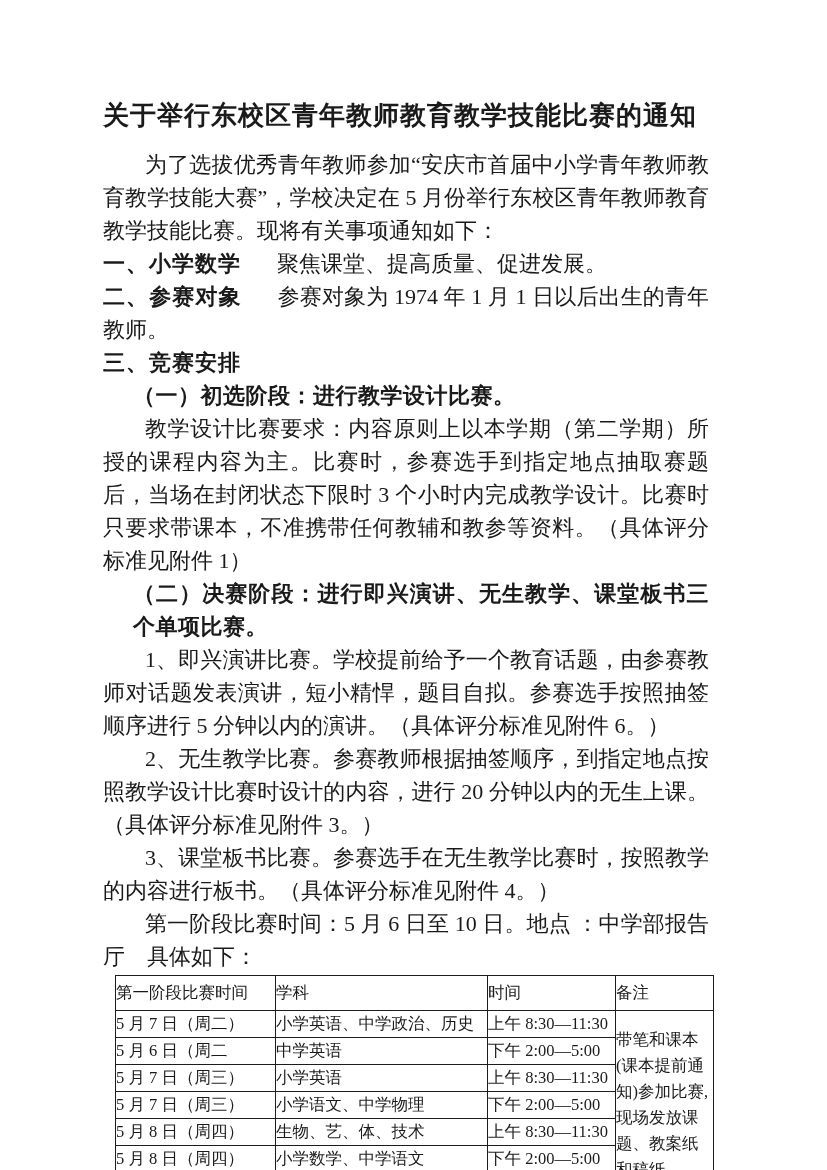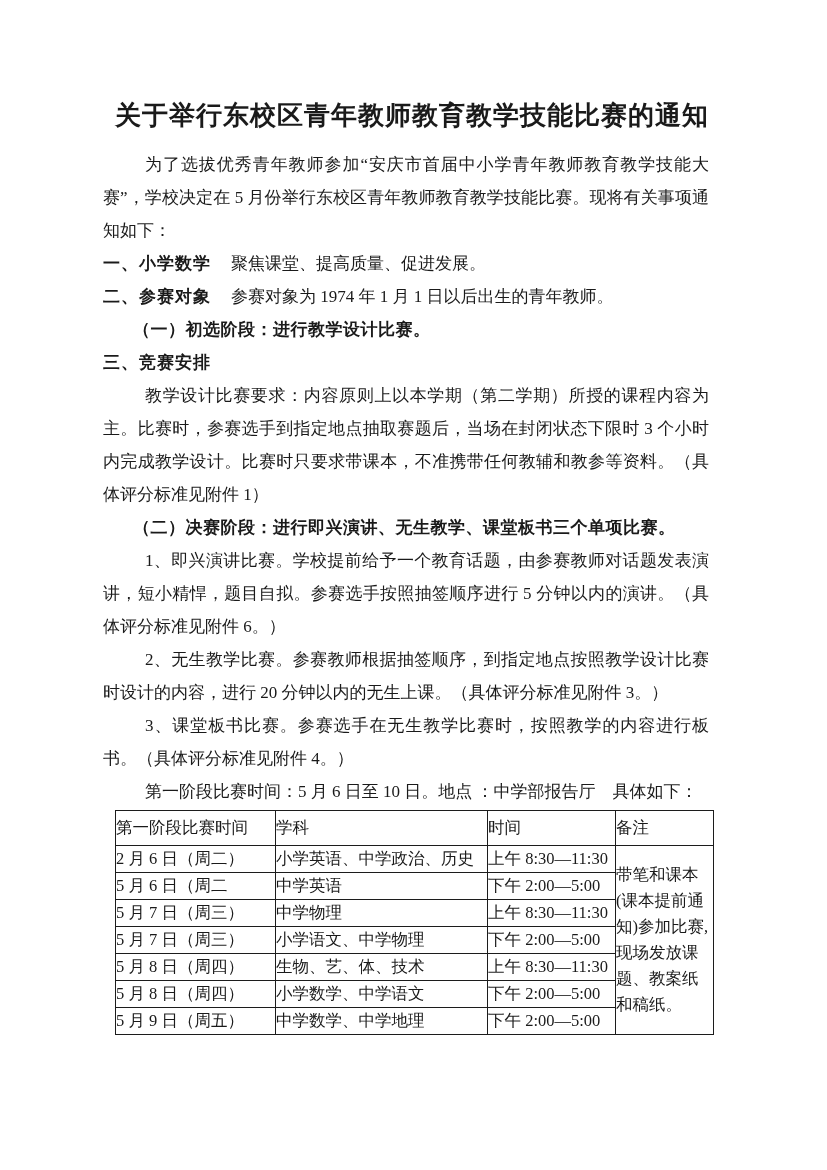--- a/index.html
+++ b/index.html
@@ -14,34 +14,34 @@
     box-sizing: border-box;
   }
   .content {
     box-sizing: border-box;
     padding: 96px 118px 0 103px;
     width: 827px;
   }
   .title {
     font-size: 26px;
     font-weight: bold;
-    text-align: right;
+    text-align: left;
     line-height: 40px;
     margin: 0 0 12px 0;
     letter-spacing: 1px;
   }
   .para {
-    font-size: 17px;
+    font-size: 22px;
     line-height: 33px;
     text-align: justify;
     margin: 0;
   }
   .indent { text-indent: 42px; }
   .sec-label { font-weight: bold; letter-spacing: 1px; }
-  .sec-text { margin-left: 20px; }
+  .sec-text { margin-left: 36px; }
   .subhead { font-weight: bold; padding-left: 30px; letter-spacing: 0.5px; }
   .bold-head { font-weight: bold; letter-spacing: 0.5px; }
 
   table.schedule {
     border-collapse: collapse;
     table-layout: fixed;
     width: 598px;
     margin: 2px 0 0 12px;
     font-size: 16.5px;
   }
@@ -73,25 +73,25 @@
     <p class="para indent">为了选拔优秀青年教师参加“安庆市首届中小学青年教师教育教学技能大赛”，学校决定在 5 月份举行东校区青年教师教育教学技能比赛。现将有关事项通知如下：</p>
 
     <p class="para">
       <span class="sec-label">一、小学数学</span><span class="sec-text">聚焦课堂、提高质量、促进发展。</span>
     </p>
 
     <p class="para">
       <span class="sec-label">二、参赛对象</span><span class="sec-text">参赛对象为 1974 年 1 月 1 日以后出生的青年教师。</span>
     </p>
 
-    <p class="para subhead">（一）初选阶段：进行教学设计比赛。</p>
-
     <p class="para">
       <span class="sec-label">三、竞赛安排</span><span class="sec-text"></span>
     </p>
+
+    <p class="para subhead">（一）初选阶段：进行教学设计比赛。</p>
     <p class="para indent">教学设计比赛要求：内容原则上以本学期（第二学期）所授的课程内容为主。比赛时，参赛选手到指定地点抽取赛题后，当场在封闭状态下限时 3 个小时内完成教学设计。比赛时只要求带课本，不准携带任何教辅和教参等资料。（具体评分标准见附件 1）</p>
 
     <p class="para subhead">（二）决赛阶段：进行即兴演讲、无生教学、课堂板书三个单项比赛。</p>
     <p class="para indent">1、即兴演讲比赛。学校提前给予一个教育话题，由参赛教师对话题发表演讲，短小精悍，题目自拟。参赛选手按照抽签顺序进行 5 分钟以内的演讲。（具体评分标准见附件 6。）</p>
     <p class="para indent">2、无生教学比赛。参赛教师根据抽签顺序，到指定地点按照教学设计比赛时设计的内容，进行 20 分钟以内的无生上课。（具体评分标准见附件 3。）</p>
     <p class="para indent">3、课堂板书比赛。参赛选手在无生教学比赛时，按照教学的内容进行板书。（具体评分标准见附件 4。）</p>
 
     <p class="para indent">第一阶段比赛时间：5 月 6 日至 10 日。地点 ：中学部报告厅　具体如下：</p>
 
     <table class="schedule">
@@ -104,33 +104,33 @@
       <thead>
         <tr>
           <th>第一阶段比赛时间</th>
           <th>学科</th>
           <th>时间</th>
           <th>备注</th>
         </tr>
       </thead>
       <tbody>
         <tr>
-          <td>2 月 6 日（周二）</td>
+          <td>5 月 7 日（周二）</td>
           <td>小学英语、中学政治、历史</td>
           <td>上午 8:30—11:30</td>
           <td class="note-cell" rowspan="7">带笔和课本(课本提前通知)参加比赛,现场发放课题、教案纸和稿纸。</td>
         </tr>
         <tr>
           <td>5 月 6 日（周二</td>
           <td>中学英语</td>
           <td>下午 2:00—5:00</td>
         </tr>
         <tr>
           <td>5 月 7 日（周三）</td>
-          <td>中学物理</td>
+          <td>小学英语</td>
           <td>上午 8:30—11:30</td>
         </tr>
         <tr>
           <td>5 月 7 日（周三）</td>
           <td>小学语文、中学物理</td>
           <td>下午 2:00—5:00</td>
         </tr>
         <tr>
           <td>5 月 8 日（周四）</td>
           <td>生物、艺、体、技术</td>

